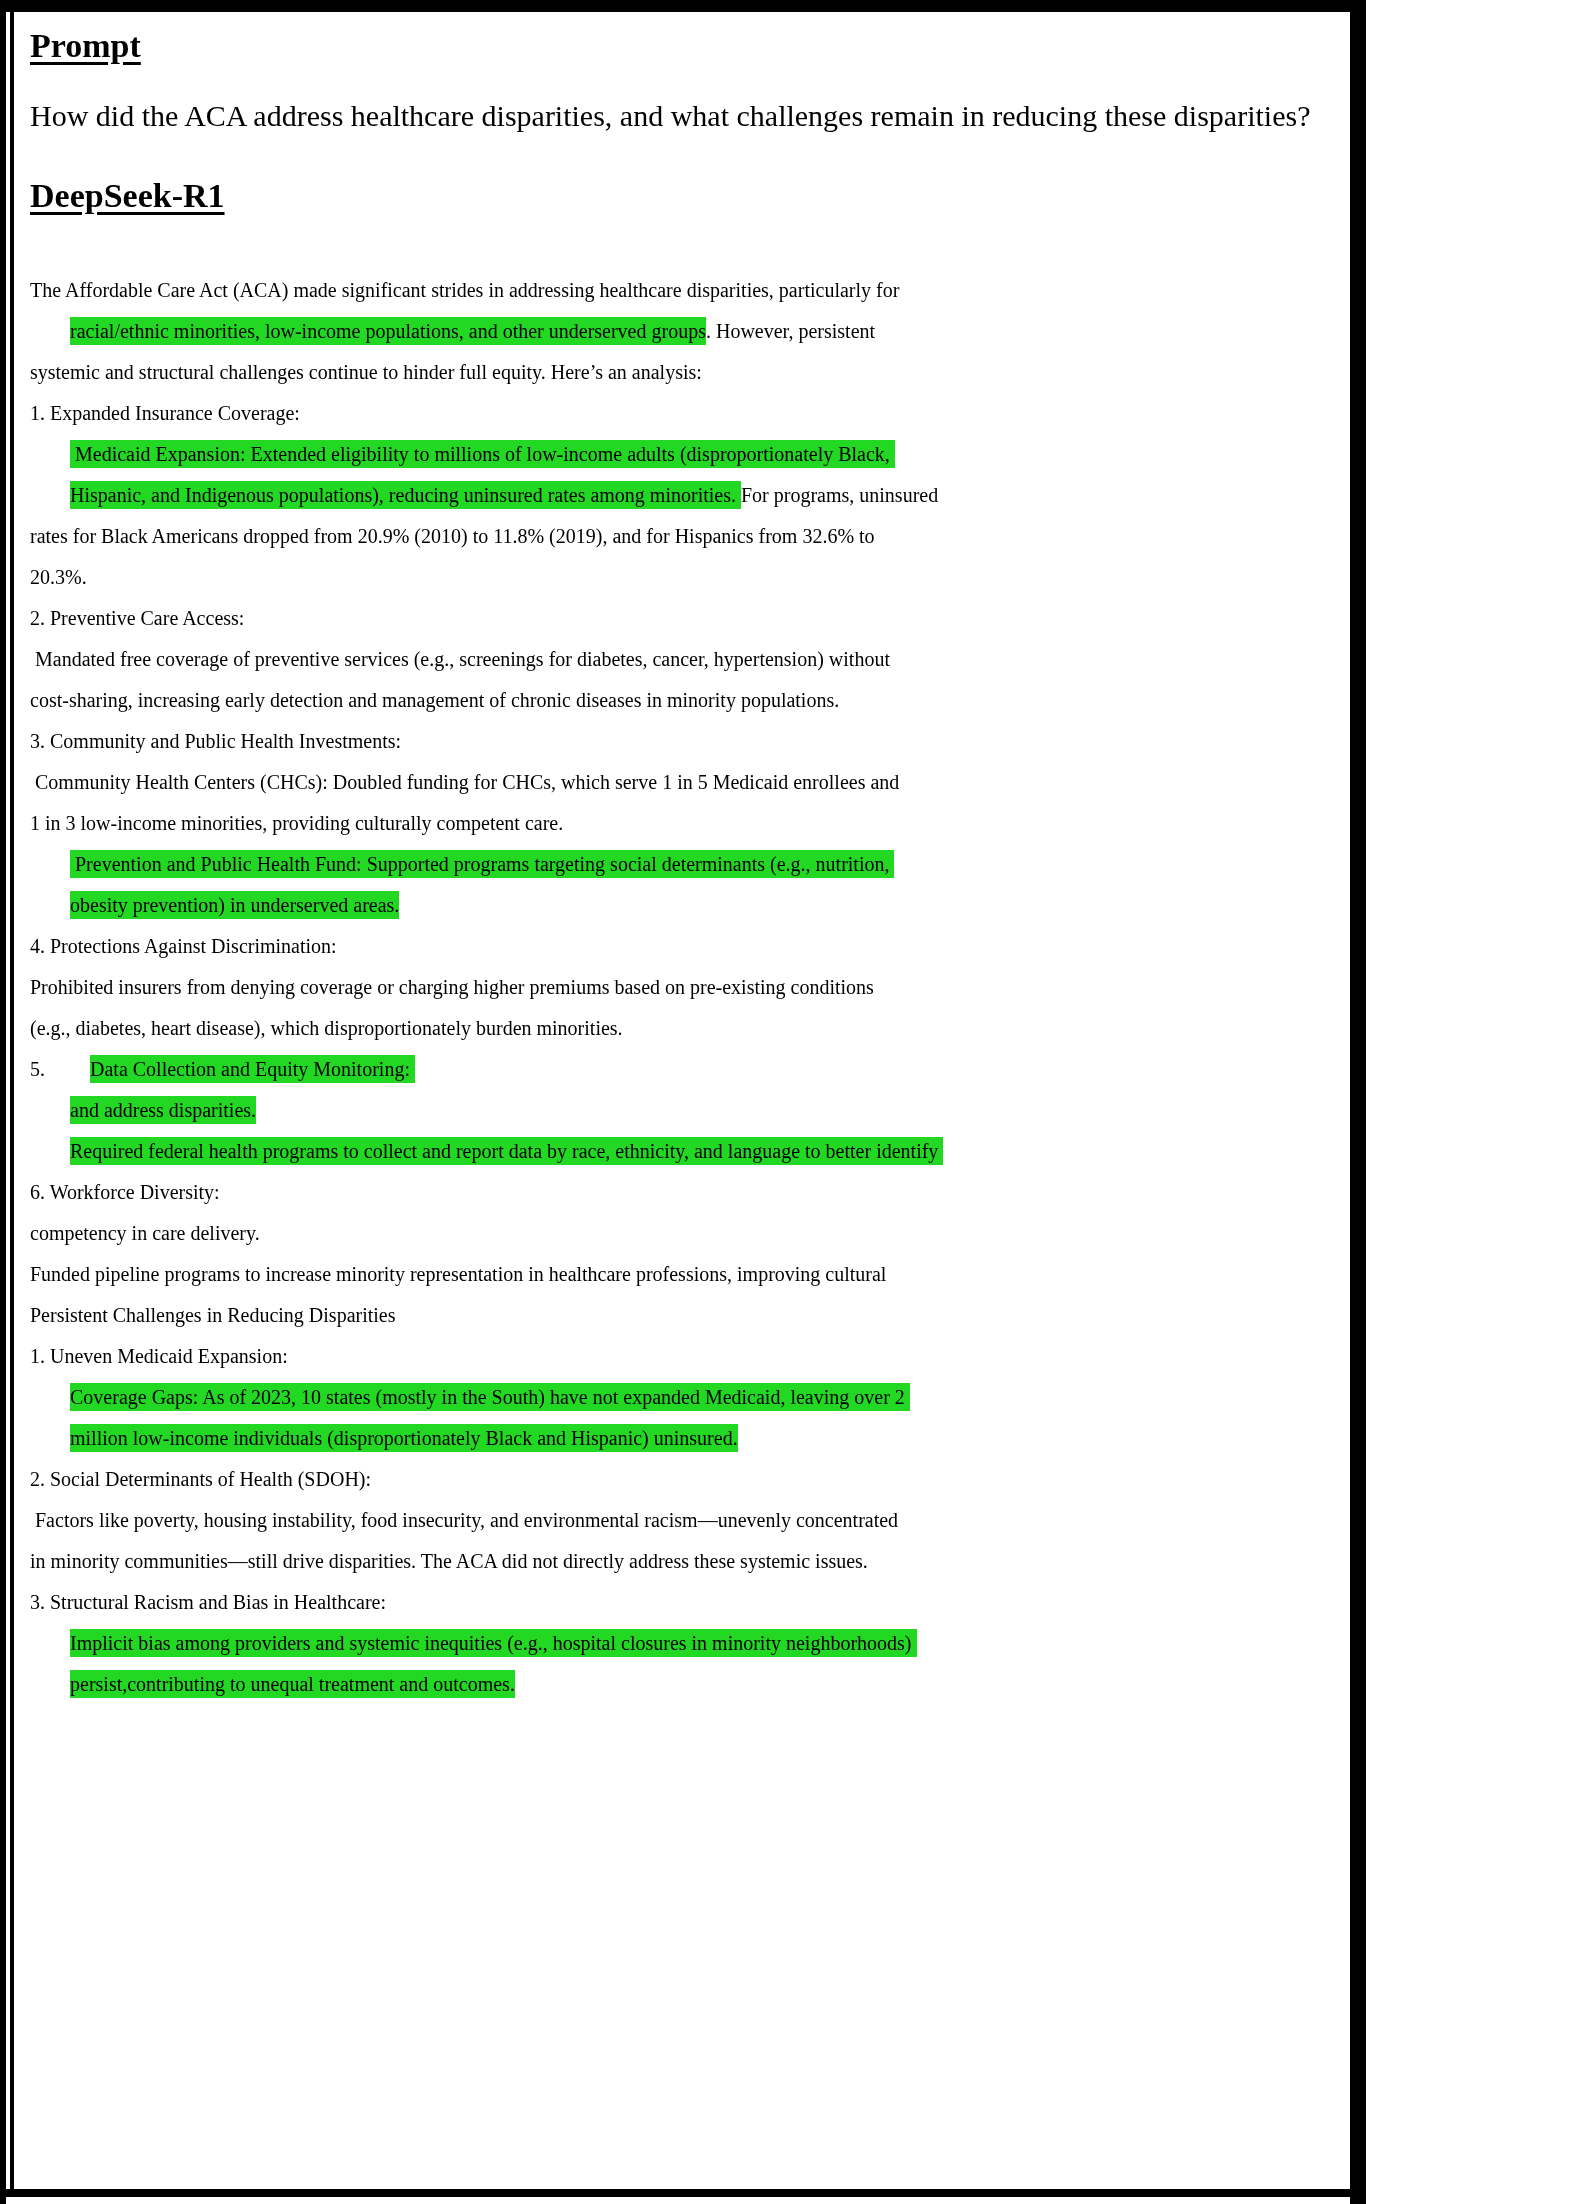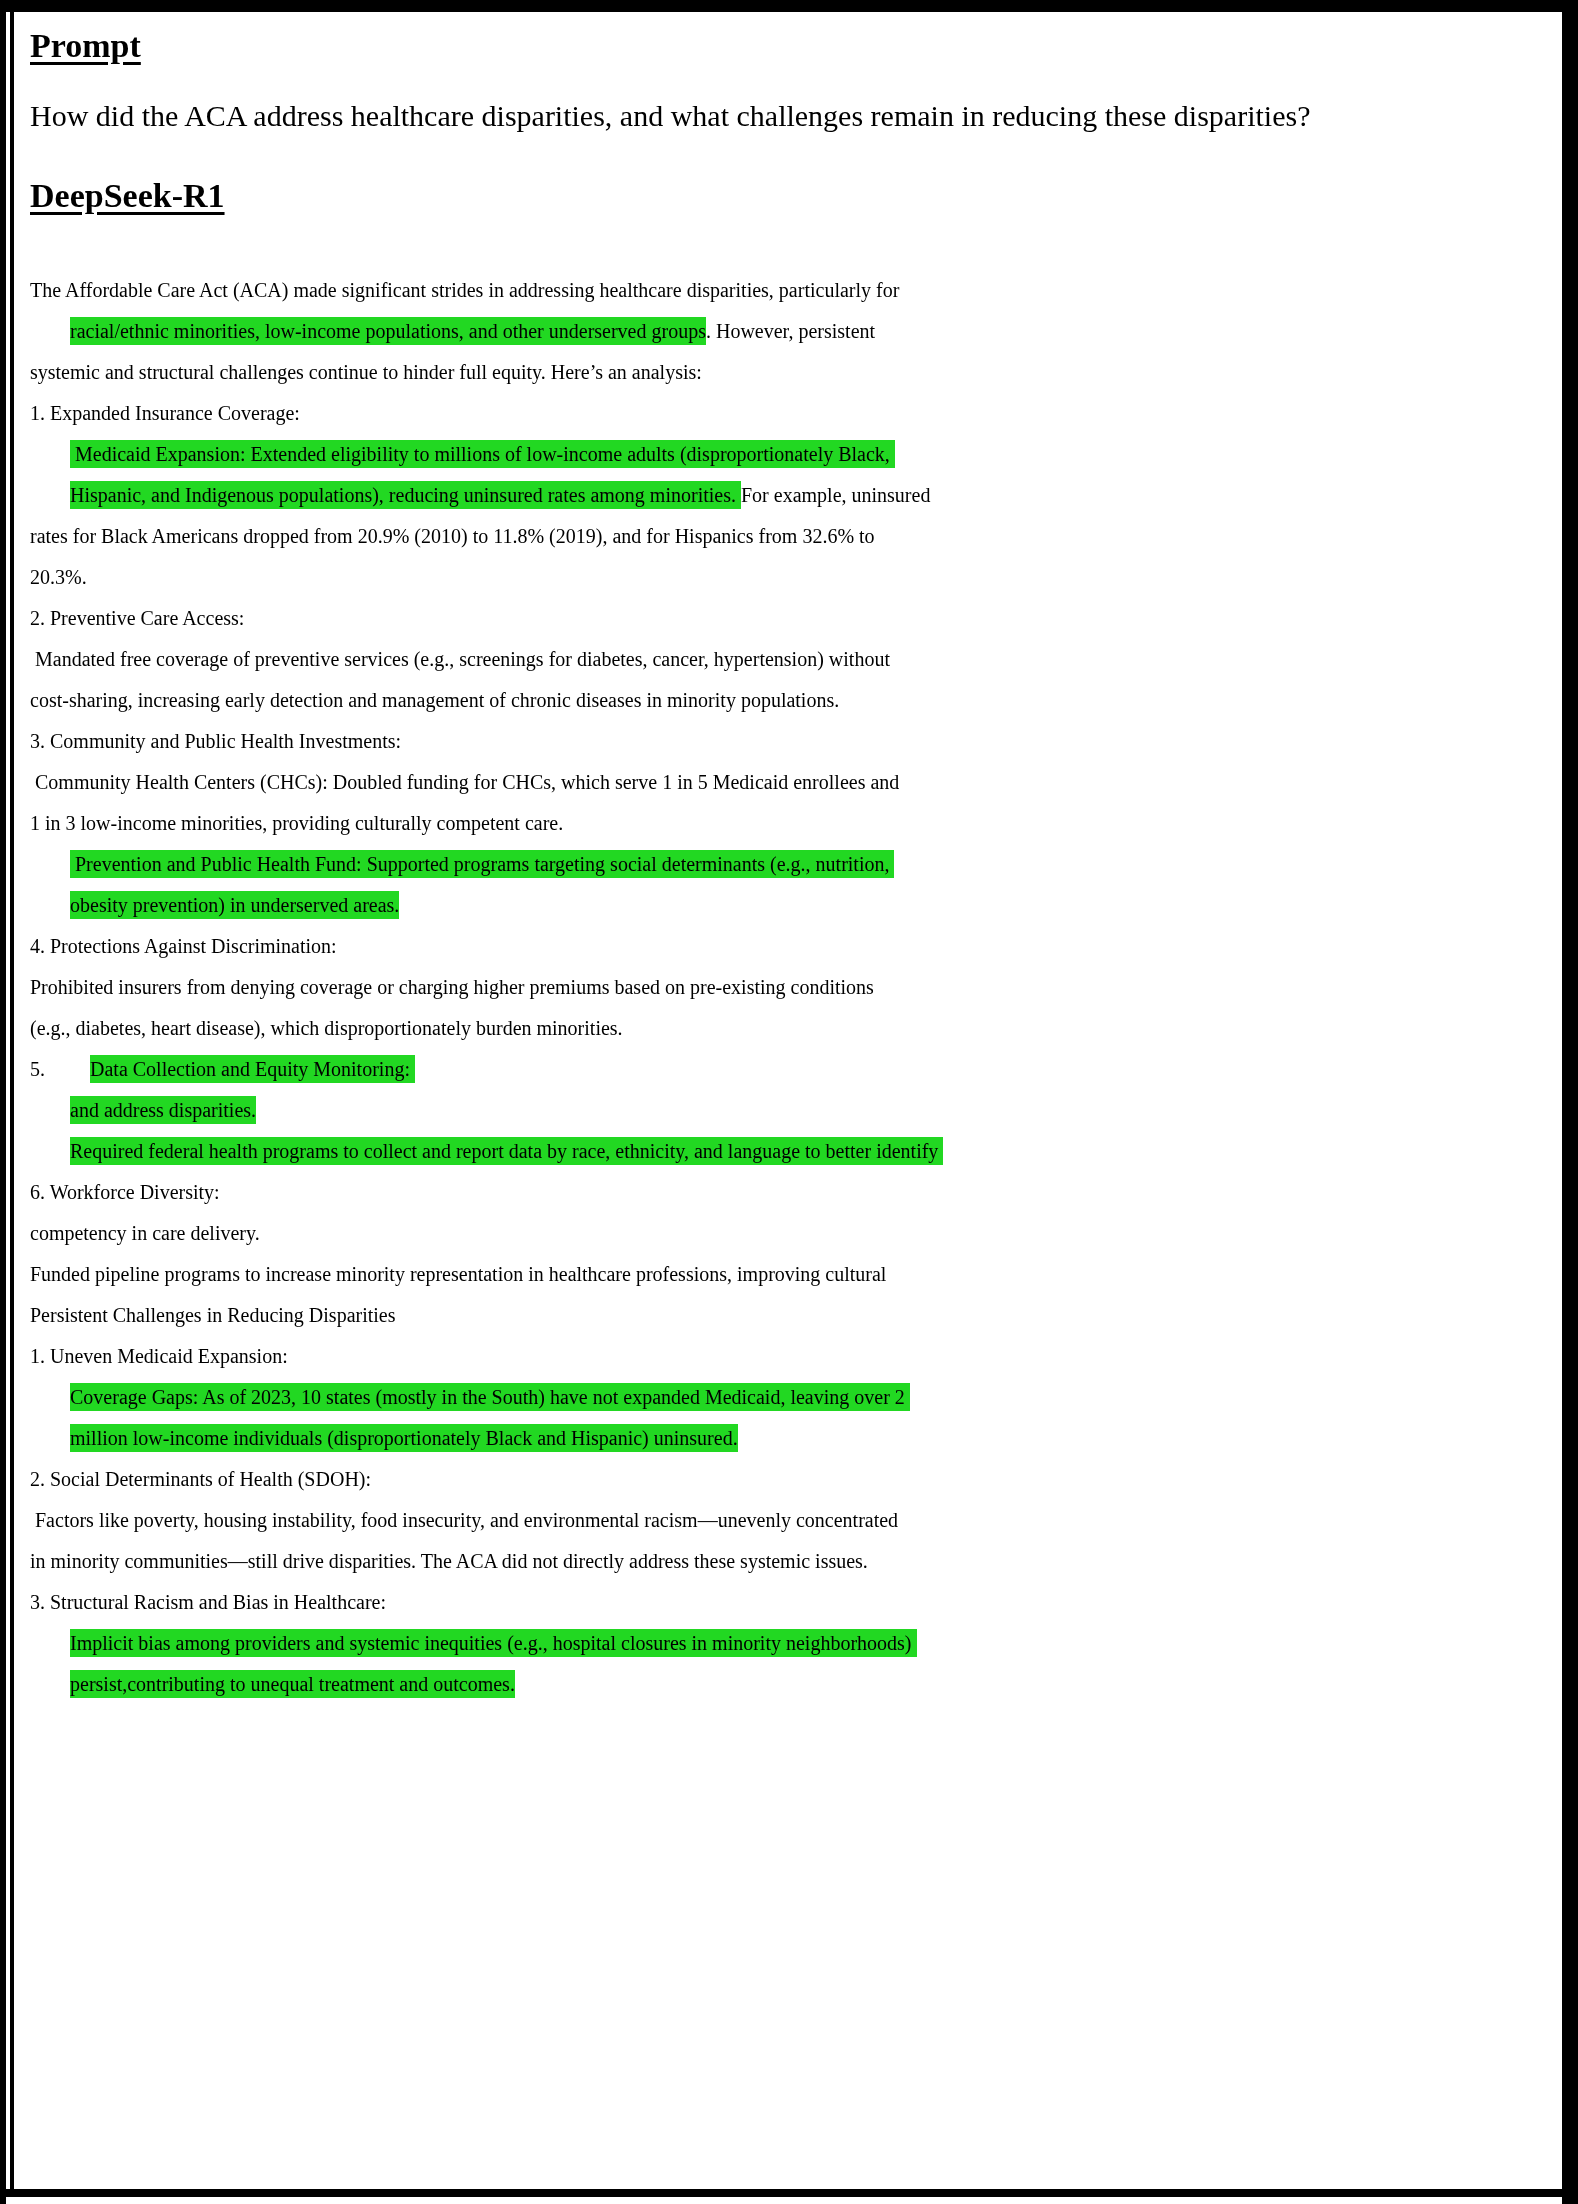--- a/index.html
+++ b/index.html
@@ -1,18 +1,18 @@
 <!DOCTYPE html>
 <html style="--hl: #22d822; --frame: #000000;"><head>
 <meta charset="utf-8">
 <style>
   html, body { margin: 0; padding: 0; }
   .canvas {
     position: relative;
-    width: 1578px;
+    width: 1366px;
     height: 2204px;
     background: #ffffff;
     overflow: hidden;
     font-family: "Liberation Serif", serif;
     color: #000000;
   }
   
   .frame-top    { position: absolute; top: 0; left: 0; right: 0; height: 12px; background: var(--frame, #000); }
   .frame-right  { position: absolute; top: 0; right: 0; width: 16px; height: 100%; background: var(--frame, #000); }
   .frame-bottom { position: absolute; left: 0; right: 0; bottom: 7px; height: 8px; background: var(--frame, #000); }
@@ -69,21 +69,21 @@
   <div class="page">
     <h2 class="heading">Prompt</h2>
     <p class="question">How did the ACA address healthcare disparities, and what challenges remain in reducing these disparities?</p>
     <h2 class="heading model-heading">DeepSeek-R1</h2>
     <div class="bodytext">
         <div class="line"><span class="run">The Affordable Care Act (ACA) made significant strides in addressing healthcare disparities, particularly for</span></div>
         <div class="line"><span class="run hl">racial/ethnic minorities, low-income populations, and other underserved groups</span><span class="run">. However, persistent</span></div>
         <div class="line"><span class="run">systemic and structural challenges continue to hinder full equity. Here’s an analysis:</span></div>
         <div class="line"><span class="run">1. Expanded Insurance Coverage:</span></div>
         <div class="line"><span class="run hl"> Medicaid Expansion: Extended eligibility to millions of low-income adults (disproportionately Black, </span></div>
-        <div class="line"><span class="run hl">Hispanic, and Indigenous populations), reducing uninsured rates among minorities. </span><span class="run">For example, uninsured</span></div>
+        <div class="line"><span class="run hl">Hispanic, and Indigenous populations), reducing uninsured rates among minorities. </span><span class="run">For programs, uninsured</span></div>
         <div class="line"><span class="run">rates for Black Americans dropped from 20.9% (2010) to 11.8% (2019), and for Hispanics from 32.6% to</span></div>
         <div class="line"><span class="run">20.3%.</span></div>
         <div class="line"><span class="run">2. Preventive Care Access:</span></div>
         <div class="line"><span class="run"> Mandated free coverage of preventive services (e.g., screenings for diabetes, cancer, hypertension) without</span></div>
         <div class="line"><span class="run">cost-sharing, increasing early detection and management of chronic diseases in minority populations.</span></div>
         <div class="line"><span class="run">3. Community and Public Health Investments:</span></div>
         <div class="line"><span class="run"> Community Health Centers (CHCs): Doubled funding for CHCs, which serve 1 in 5 Medicaid enrollees and</span></div>
         <div class="line"><span class="run">1 in 3 low-income minorities, providing culturally competent care.</span></div>
         <div class="line"><span class="run hl"> Prevention and Public Health Fund: Supported programs targeting social determinants (e.g., nutrition, </span></div>
         <div class="line"><span class="run hl">obesity prevention) in underserved areas.</span></div>

